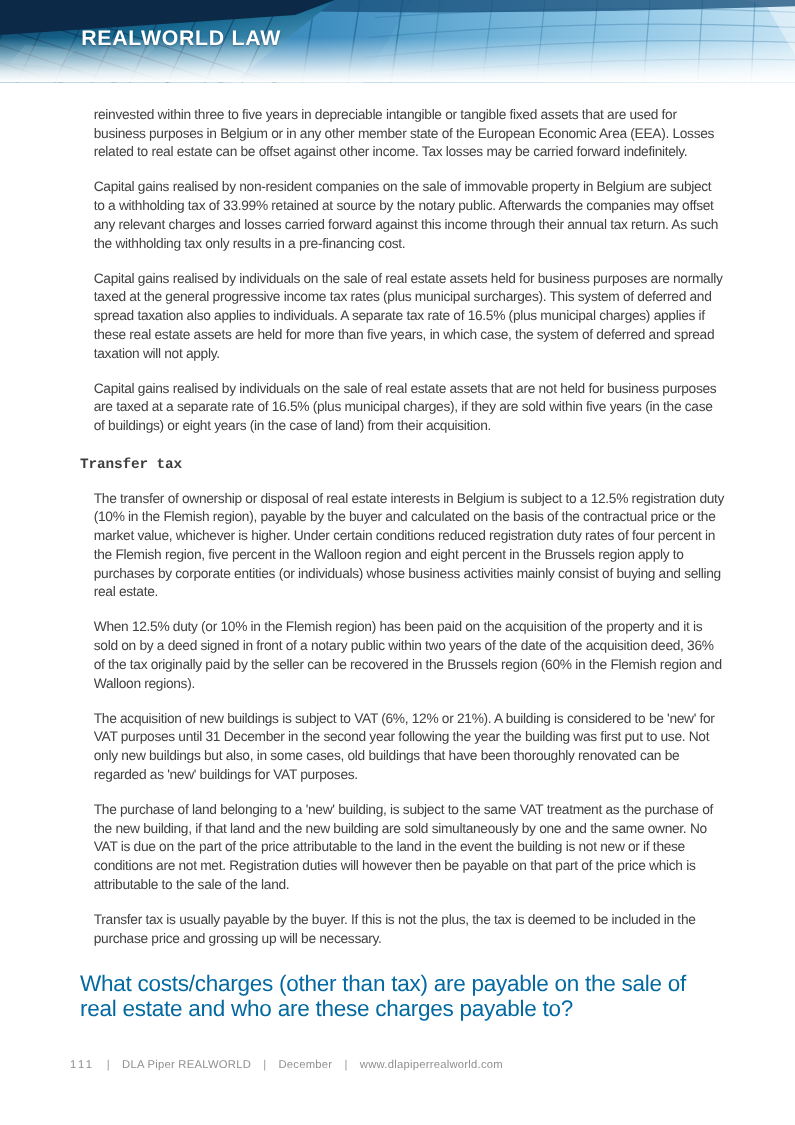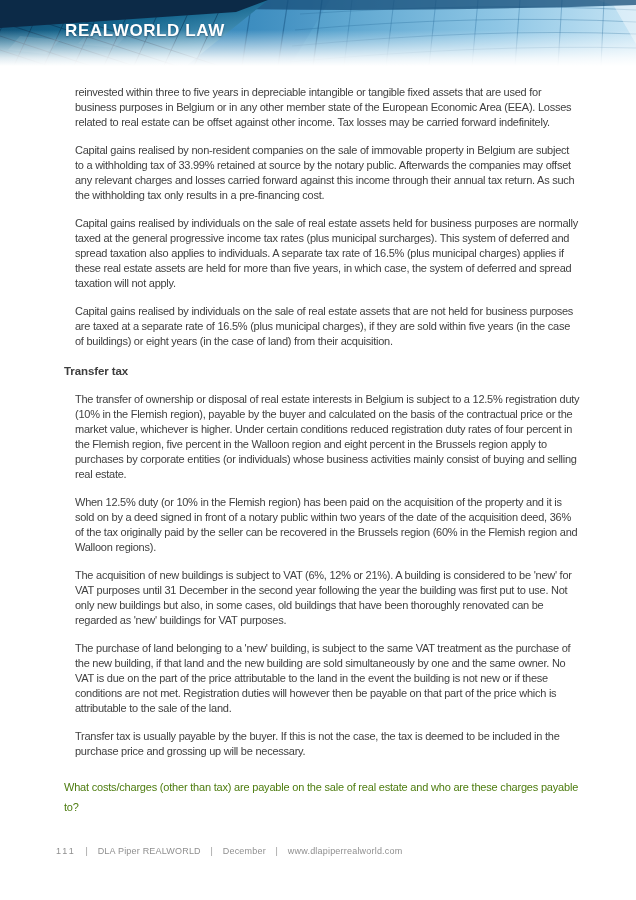--- a/index.html
+++ b/index.html
@@ -43,27 +43,28 @@
     line-height: 15px;
     letter-spacing: -0.25px;
   }
   .content h2.sub-heading {
     margin: 15px 0 13px 0;
     font-size: 11.5px;
     line-height: 15px;
     font-weight: 700;
     color: #3d3d3d;
     letter-spacing: -0.1px;
+    font-family: Liberation Mono, monospace;
   }
   .content h2.question-heading {
     margin: 18px 0 14px 0;
-    font-size: 11px;
+    font-size: 18px;
     line-height: 20px;
     font-weight: 400;
-    color: #4d7c0f;
+    color: #0369a1;
     letter-spacing: -0.2px;
   }
   
   .footer {
     position: absolute;
     left: 56px;
     top: 846px;
     font-size: 9px;
     color: #8f8f8f;
     letter-spacing: 0.2px;
@@ -158,21 +159,21 @@
   <main class="content">
     <p class="para">reinvested within three to five years in depreciable intangible or tangible fixed assets that are used for business purposes in Belgium or in any other member state of the European Economic Area (EEA). Losses related to real estate can be offset against other income. Tax losses may be carried forward indefinitely.</p>
     <p class="para">Capital gains realised by non-resident companies on the sale of immovable property in Belgium are subject to a withholding tax of 33.99% retained at source by the notary public. Afterwards the companies may offset any relevant charges and losses carried forward against this income through their annual tax return. As such the withholding tax only results in a pre-financing cost.</p>
     <p class="para">Capital gains realised by individuals on the sale of real estate assets held for business purposes are normally taxed at the general progressive income tax rates (plus municipal surcharges). This system of deferred and spread taxation also applies to individuals. A separate tax rate of 16.5% (plus municipal charges) applies if these real estate assets are held for more than five years, in which case, the system of deferred and spread taxation will not apply.</p>
     <p class="para">Capital gains realised by individuals on the sale of real estate assets that are not held for business purposes are taxed at a separate rate of 16.5% (plus municipal charges), if they are sold within five years (in the case of buildings) or eight years (in the case of land) from their acquisition.</p>
     <h2 class="sub-heading">Transfer tax</h2>
     <p class="para">The transfer of ownership or disposal of real estate interests in Belgium is subject to a 12.5% registration duty (10% in the Flemish region), payable by the buyer and calculated on the basis of the contractual price or the market value, whichever is higher. Under certain conditions reduced registration duty rates of four percent in the Flemish region, five percent in the Walloon region and eight percent in the Brussels region apply to purchases by corporate entities (or individuals) whose business activities mainly consist of buying and selling real estate.</p>
     <p class="para">When 12.5% duty (or 10% in the Flemish region) has been paid on the acquisition of the property and it is sold on by a deed signed in front of a notary public within two years of the date of the acquisition deed, 36% of the tax originally paid by the seller can be recovered in the Brussels region (60% in the Flemish region and Walloon regions).</p>
     <p class="para">The acquisition of new buildings is subject to VAT (6%, 12% or 21%). A building is considered to be 'new' for VAT purposes until 31 December in the second year following the year the building was first put to use. Not only new buildings but also, in some cases, old buildings that have been thoroughly renovated can be regarded as 'new' buildings for VAT purposes.</p>
     <p class="para">The purchase of land belonging to a 'new' building, is subject to the same VAT treatment as the purchase of the new building, if that land and the new building are sold simultaneously by one and the same owner. No VAT is due on the part of the price attributable to the land in the event the building is not new or if these conditions are not met. Registration duties will however then be payable on that part of the price which is attributable to the sale of the land.</p>
-    <p class="para">Transfer tax is usually payable by the buyer. If this is not the case, the tax is deemed to be included in the purchase price and grossing up will be necessary.</p>
+    <p class="para">Transfer tax is usually payable by the buyer. If this is not the plus, the tax is deemed to be included in the purchase price and grossing up will be necessary.</p>
     <h2 class="question-heading">What costs/charges (other than tax) are payable on the sale of real estate and who are these charges payable to?</h2>
   </main>
 
   <footer class="footer">
     <span class="page-num">111</span>
     <span class="sep">|</span>
     <span>DLA Piper REALWORLD</span>
     <span class="sep">|</span>
     <span>December</span>
     <span class="sep">|</span>

